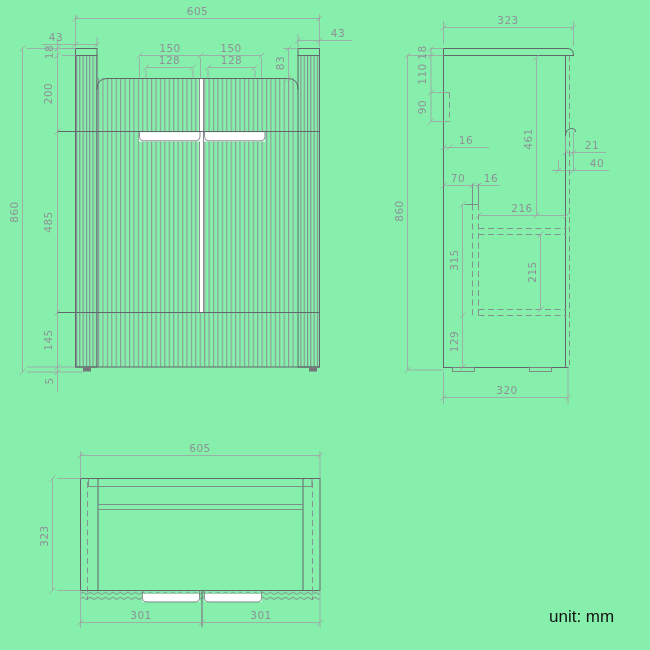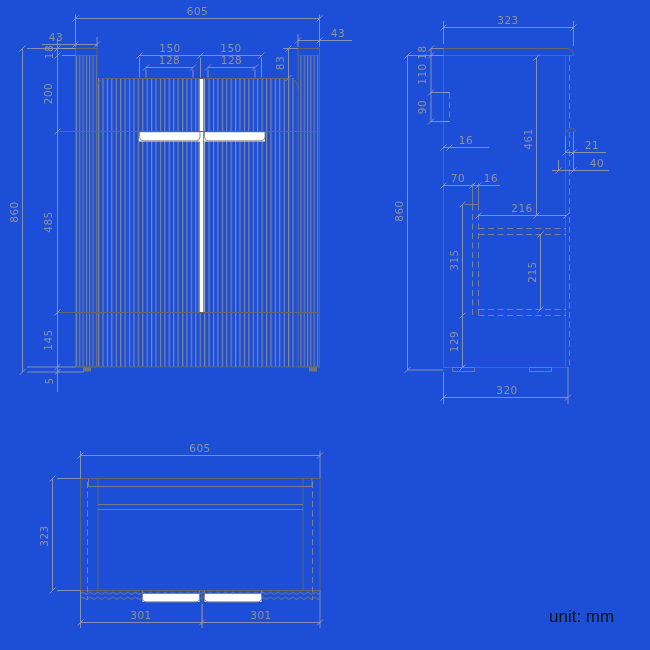--- a/index.html
+++ b/index.html
@@ -1,16 +1,16 @@
 <!DOCTYPE html>
 <html><head>
 <meta charset="utf-8">
 <style>
   html,body{margin:0;padding:0;background:#ffffff;}
-  .canvas{position:relative;width:650px;height:650px;background:#1d4ed8;overflow:hidden;}
+  .canvas{position:relative;width:650px;height:650px;background:#86efac;overflow:hidden;}
   svg{display:block;}
   .ol{stroke:#63666a;stroke-width:1;fill:none;stroke-linecap:square;}
   .ol2{stroke:#7e8184;stroke-width:0.9;fill:none;}
   .hid{stroke:#85888c;stroke-width:0.9;fill:none;stroke-dasharray:6 3.5;}
   .dim{stroke:#9ea1a4;stroke-width:0.8;fill:none;}
   .dtx{font-family:"DejaVu Sans",sans-serif;font-size:10.5px;fill:#8f9296;letter-spacing:0.5px;}
   .mid{text-anchor:middle;}
   .unit{font-family:"Liberation Sans",sans-serif;font-size:17px;fill:#141414;}
   .wfill{fill:#ffffff;}
   .foot{fill:#74777a;}

